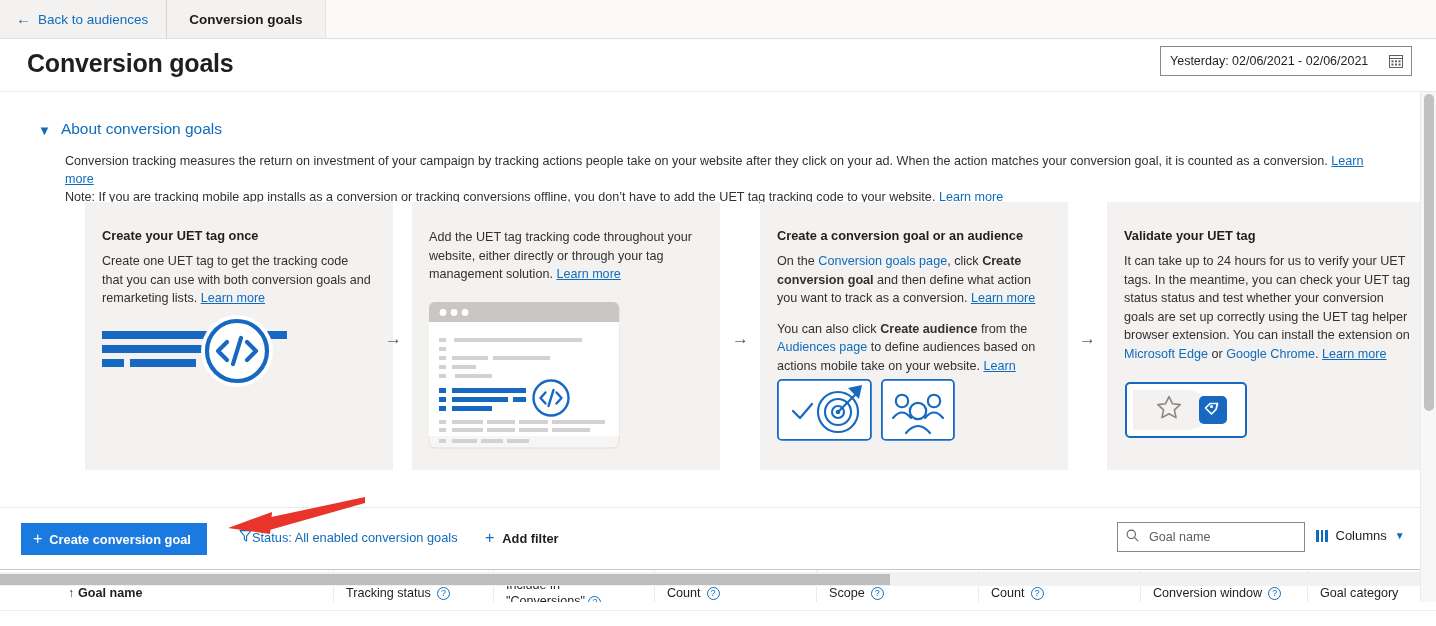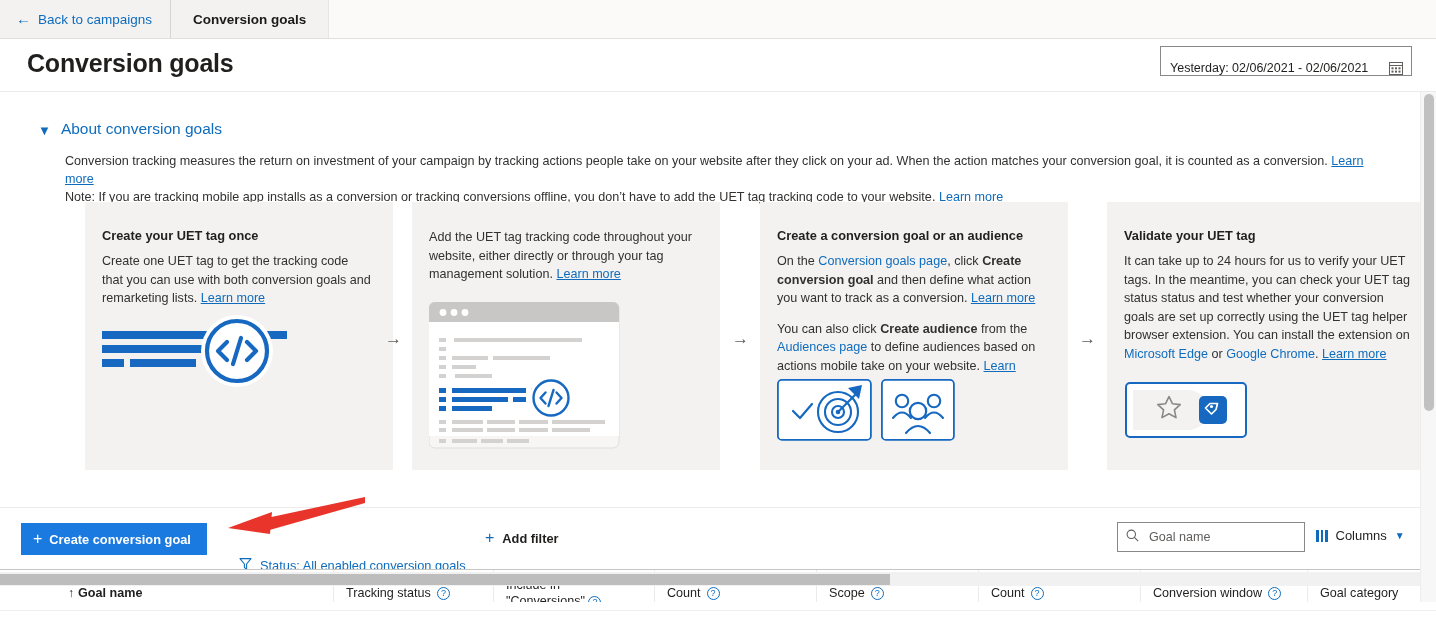--- a/index.html
+++ b/index.html
@@ -44,21 +44,21 @@
   }
   .page-title {
     position: absolute; left: 27px; top: 10px;
     font-size: 25px; font-weight: bold; color: #201f1e;
     letter-spacing: -0.2px;
   }
   .daterange {
     position: absolute; right: 24px; top: 7px;
     width: 252px; height: 30px;
     border: 1px solid #8a8886; background: #fff;
-    display: flex; align-items: flex-end; justify-content: space-between;
+    display: flex; align-items: center; justify-content: space-between;
     padding: 0 8px 0 9px;
     font-size: 12.5px; color: #201f1e; cursor: pointer;
   }
   .cal-glyph { width: 14px; height: 14px; position: relative; flex: 0 0 auto; }
 
   
   .body {
     position: absolute; left: 0; top: 92px; width: 1420px; height: 510px;
     background: #fff; overflow: hidden;
   }
@@ -116,22 +116,22 @@
     height: 32px; padding: 0 16px 0 12px;
     background: #1a7ae0; color: #fff; border: none;
     display: flex; align-items: center; gap: 7px;
     font-size: 12.8px; font-weight: bold;
     font-family: "Liberation Sans", sans-serif;
     cursor: pointer;
   }
   .btn-primary .plus { font-size: 16px; font-weight: normal; line-height: 1; }
   .filter-chip {
     position: absolute; left: 239px; top: 21px;
-    display: flex; align-items: center; gap: 8px;
-    color: #0f6cbd; font-size: 12.8px; cursor: pointer; margin-top: 28px;
+    display: flex; align-items: center; 
+    color: #0f6cbd; font-size: 12.8px; cursor: pointer;
   }
   .add-filter {
     position: absolute; left: 485px; top: 21px;
     display: flex; align-items: center; gap: 8px;
     color: #201f1e; font-size: 12.8px; font-weight: bold; cursor: pointer;
   }
   .add-filter .plus { font-size: 16px; font-weight: normal; color:#0f6cbd; }
   .searchbox {
     position: absolute; left: 1117px; top: 14px;
     width: 188px; height: 30px;
@@ -201,21 +201,21 @@
   .annot { position: absolute; left: 0; top: 0; width: 1436px; height: 626px; pointer-events: none; }
 </style>
 </head>
 <body>
 
 <div id="root">
 
   <div class="tabstrip">
     <div class="back-link">
       <span class="arrow">←</span>
-      <span>Back to campaigns</span>
+      <span>Back to audiences</span>
     </div>
     <div class="tab-active">
       <span>Conversion goals</span>
     </div>
     <div class="tabstrip-rest"></div>
   </div>
 
   <div class="title-row">
     <div class="page-title">Conversion goals</div>
     <div class="daterange">

